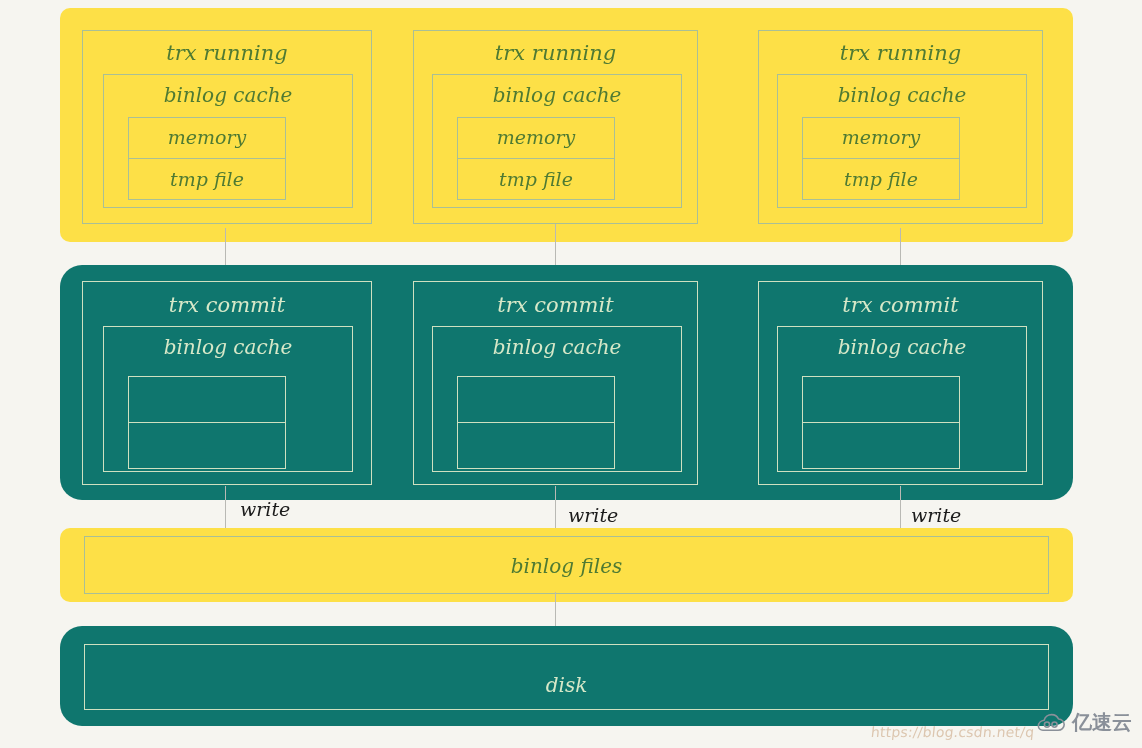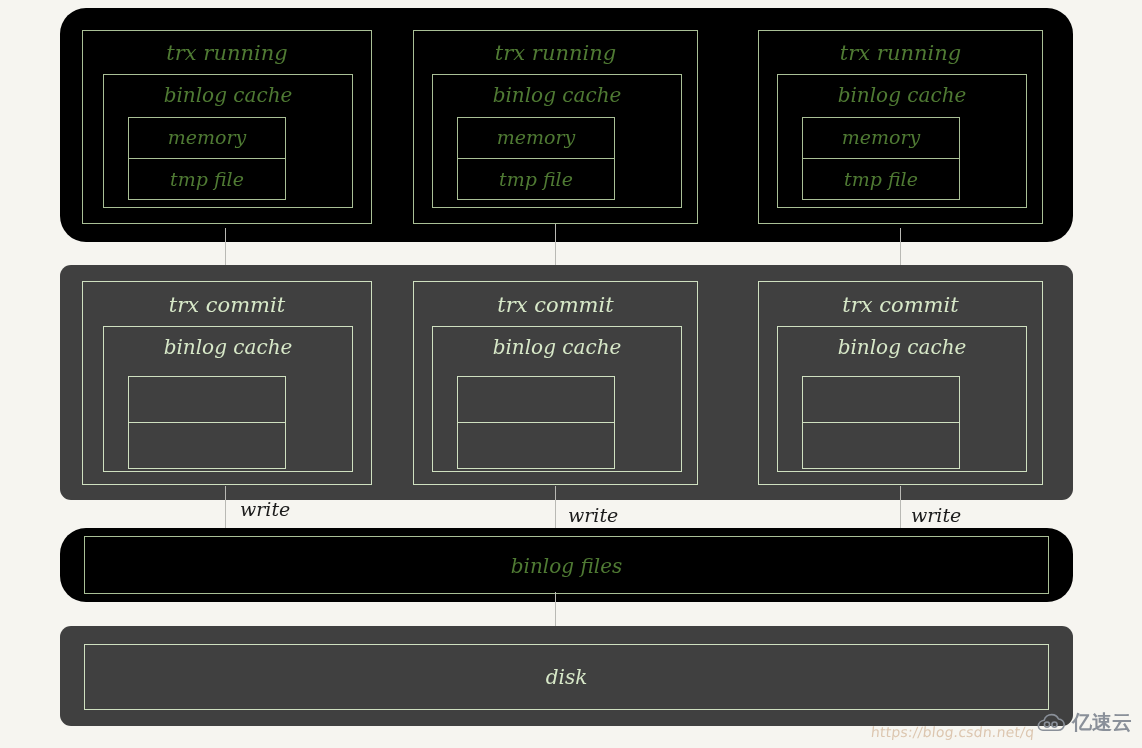--- a/index.html
+++ b/index.html
@@ -19,26 +19,26 @@
     position: relative;
     width: 1142px;
     height: 748px;
   }
 
   
   .abs { position: absolute; box-sizing: border-box; }
 
   
   .band-light {
-    background: #000000;
-    border-radius: 26px;
+    background: #fde047;
+    border-radius: 10px;
   }
   .band-dark {
-    background: #404040;
-    border-radius: 11px;
+    background: #0f766e;
+    border-radius: 22px;
   }
 
   
   .frame-light {
     border: 1px solid #a9bf96;
     background: transparent;
   }
   .frame-dark {
     border: 1px solid #cfe0c0;
     background: transparent;
@@ -227,21 +227,21 @@
       <div class="lbl t-sub lbl-dark-green" style="top:17px;">binlog files</div>
     </div>
   </div>
 
   <div class="conn-line" style="left:555px; top:592px; height:45px;"></div>
   <div class="conn-head" style="left:549px; top:636px;"></div>
   <div class="arrow-label" style="left:562px; top:629px;">fsync</div>
 
   <div class="abs band-dark" style="left:60px; top:626px; width:1013px; height:100px;">
     <div class="abs frame-dark" style="left:24px; top:18px; width:965px; height:66px;">
-      <div class="lbl t-sub lbl-pale" style="top:20px;">disk</div>
+      <div class="lbl t-sub lbl-pale" style="top:28px;">disk</div>
     </div>
   </div>
 
   <div id="url-watermark">https://blog.csdn.net/q</div>
 
   <div id="brand-watermark">
     <span>
       <svg width="30" height="20" viewBox="0 0 30 20" aria-hidden="true">
         <path d="M8.5 17.2h13.6c3.4 0 6.1-2.5 6.1-5.6 0-3-2.5-5.5-5.7-5.6-1.1-2.6-3.8-4.4-6.9-4.4-3.6 0-6.7 2.4-7.4 5.6C5.1 7.6 2.4 10 2.4 13c0 2.4 2 4.2 4.5 4.2z" fill="none" stroke="#8a9099" stroke-width="1.6" stroke-linejoin="round"></path>
         <circle cx="11" cy="11.6" r="2.6" fill="none" stroke="#8a9099" stroke-width="1.6"></circle>

